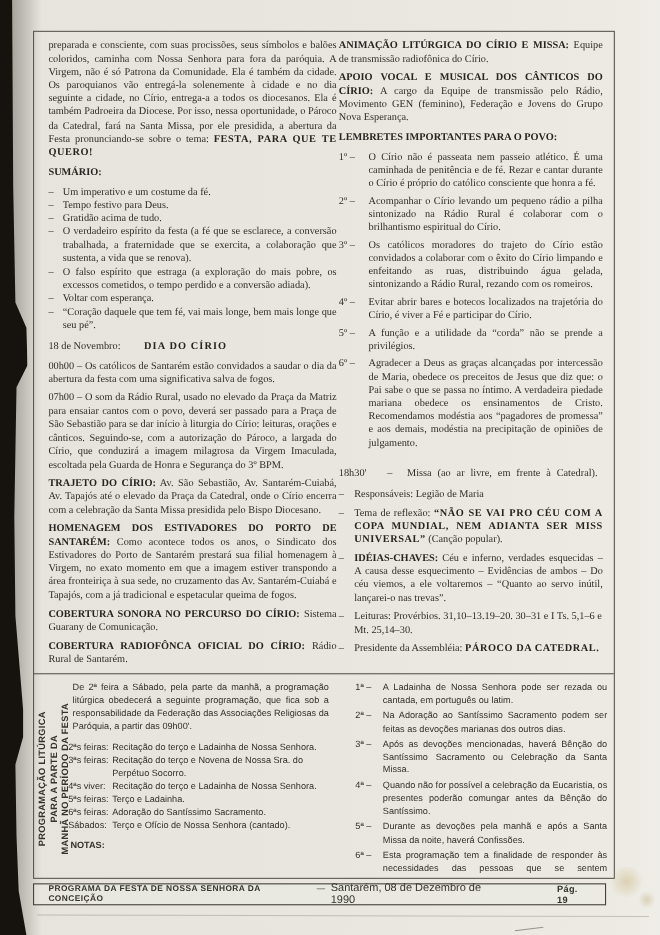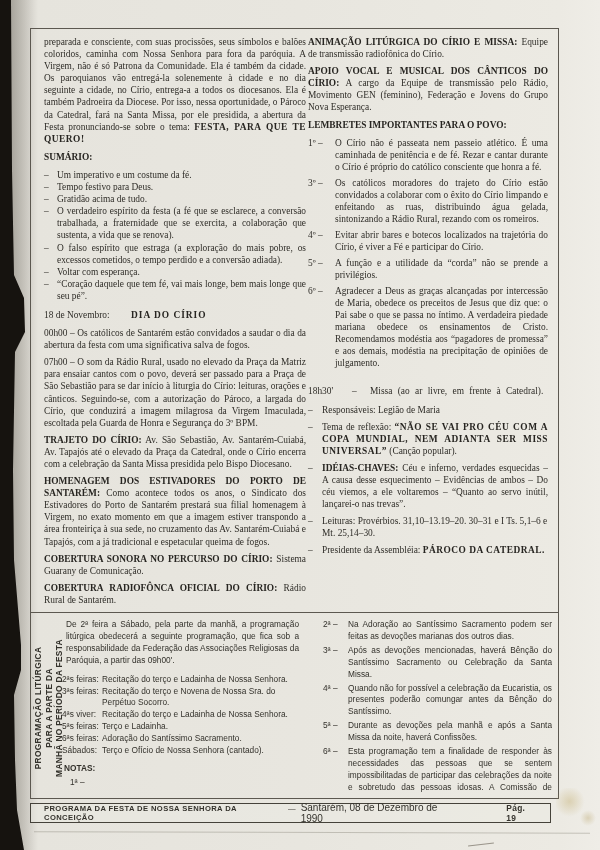--- a/index.html
+++ b/index.html
@@ -128,20 +128,24 @@
     <p class="para j"><b class="b">ANIMAÇÃO LITÚRGICA DO CÍRIO E MISSA:</b> <span>Equipe de transmissão radiofônica do Círio.</span></p>
     <p class="para j"><b class="b">APOIO VOCAL E MUSICAL DOS CÂNTICOS DO CÍRIO:</b> <span>A cargo da Equipe de transmissão pelo Rádio, Movimento GEN (feminino), Federação e Jovens do Grupo Nova Esperança.</span></p>
 
     <p class="h">LEMBRETES IMPORTANTES PARA O POVO:</p>
 
     <div class="rem">
         <span class="rem-num">1º –</span>
         <span class="rem-text j">O Círio não é passeata nem passeio atlético. É uma caminhada de penitência e de fé. Rezar e cantar durante o Círio é próprio do católico consciente que honra a fé.</span>
       </div>
     <div class="rem">
+        <span class="rem-num">2º –</span>
+        <span class="rem-text j">Acompanhar o Círio levando um pequeno rádio a pilha sintonizado na Rádio Rural é colaborar com o brilhantismo espiritual do Círio.</span>
+      </div>
+    <div class="rem">
         <span class="rem-num">3º –</span>
         <span class="rem-text j">Os católicos moradores do trajeto do Círio estão convidados a colaborar com o êxito do Círio limpando e enfeitando as ruas, distribuindo água gelada, sintonizando a Rádio Rural, rezando com os romeiros.</span>
       </div>
     <div class="rem">
         <span class="rem-num">4º –</span>
         <span class="rem-text j">Evitar abrir bares e botecos localizados na trajetória do Círio, é viver a Fé e participar do Círio.</span>
       </div>
     <div class="rem">
         <span class="rem-num">5º –</span>
         <span class="rem-text j">A função e a utilidade da “corda” não se prende a privilégios.</span>
@@ -212,20 +216,21 @@
       </div>
     <div class="wk">
         <span class="wk-d">Sábados:</span>
         <span class="wk-t">Terço e Ofício de Nossa Senhora (cantado).</span>
       </div>
 
     <p class="b-notas">NOTAS:</p>
 
     <div class="note">
         <span class="note-n">1ª –</span>
+        <span class="note-t">A Ladainha de Nossa Senhora pode ser rezada ou cantada, em português ou latim.</span>
       </div>
     <div class="note">
         <span class="note-n">2ª –</span>
         <span class="note-t">Na Adoração ao Santíssimo Sacramento podem ser feitas as devoções marianas dos outros dias.</span>
       </div>
     <div class="note">
         <span class="note-n">3ª –</span>
         <span class="note-t">Após as devoções mencionadas, haverá Bênção do Santíssimo Sacramento ou Celebração da Santa Missa.</span>
       </div>
     <div class="note">

